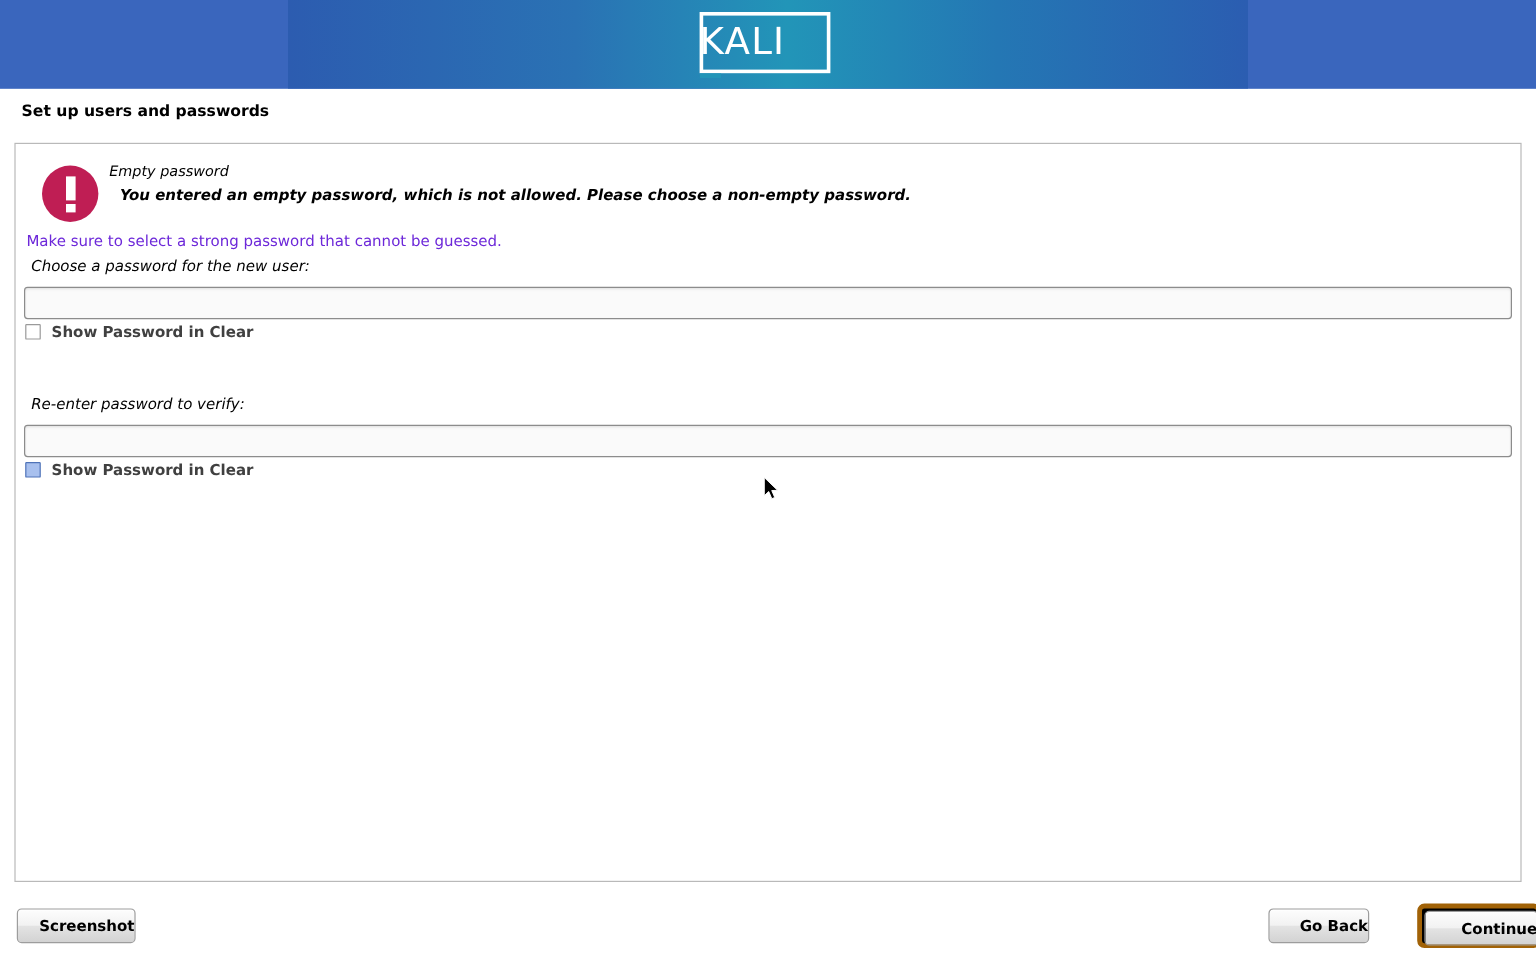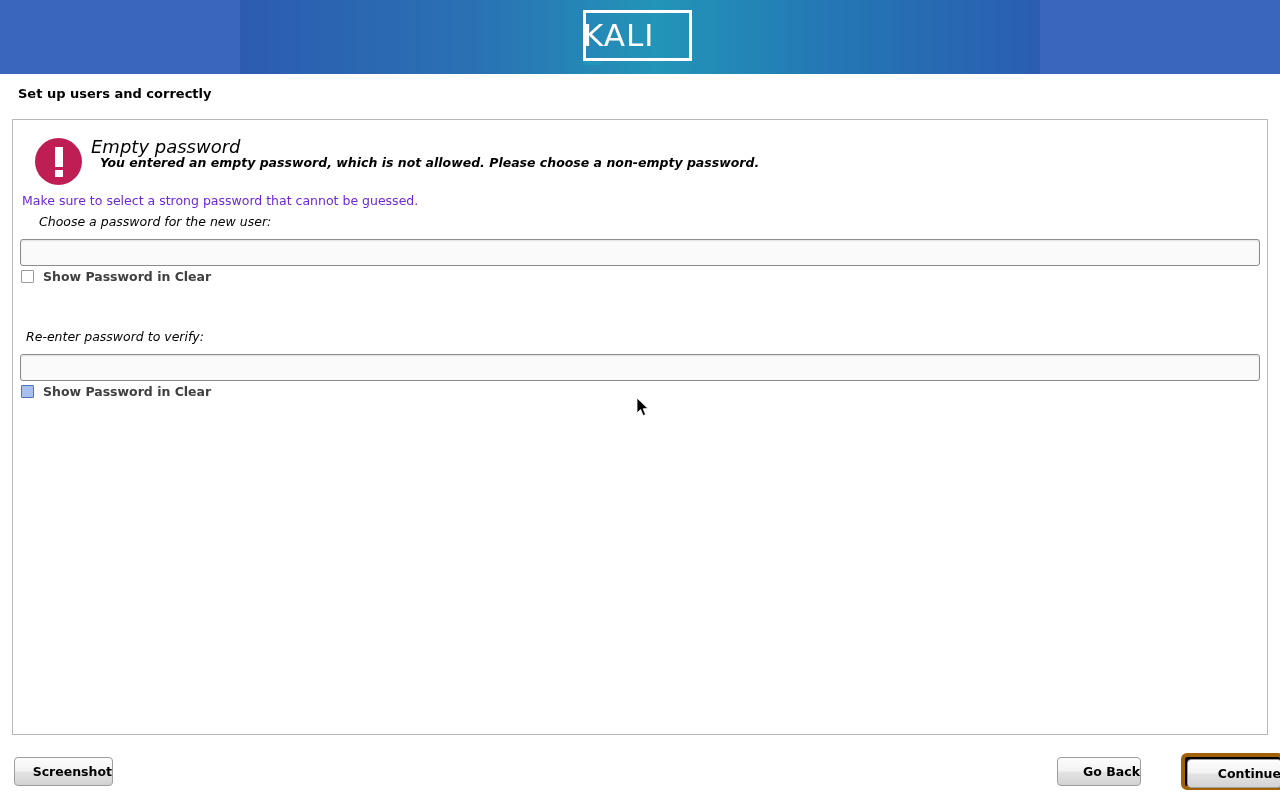--- a/index.html
+++ b/index.html
@@ -129,21 +129,21 @@
     top: 32px;
     margin-left: -4px;
     width: 8px;
     height: 7px;
     background: #ffffff;
   }
   #error-title {
     position: absolute;
     left: 69px;
     top: 7px;
-    font-size: 18px;
+    font-size: 12px;
     font-style: italic;
     color: #000000;
   }
   #error-body {
     position: absolute;
     left: 78px;
     top: 26px;
     font-size: 12.5px;
     font-weight: bold;
     color: #000000;
@@ -250,35 +250,35 @@
     <div id="banner-gradient"></div>
     <div id="kali-logo">
       <div class="frame"></div>
       <svg class="notch-mask" viewBox="0 0 18 4" preserveAspectRatio="none">
         <rect x="0" y="0" width="18" height="4" fill="#2295b8"></rect>
       </svg>
       <div class="kali-text">KALI</div>
     </div>
   </div>
 
-  <div id="page-title">Set up users and correctly</div>
+  <div id="page-title">Set up users and passwords</div>
 
   <div id="panel">
 
     <div id="error-row">
       <div id="error-icon">
         <div class="bang-bar"></div>
         <div class="bang-dot"></div>
       </div>
       <div id="error-title">Empty password</div>
       <div id="error-body">You entered an empty password, which is not allowed. Please choose a non-empty password.</div>
     </div>
 
     <div class="section-heading" style="left:9px; top:73px;">Make sure to select a strong password that cannot be guessed.</div>
-    <div class="field-label" style="left:26px; top:94px;">Choose a password for the new user:</div>
+    <div class="field-label" style="left:13px; top:94px;">Choose a password for the new user:</div>
     <input class="text-input" type="password" style="left: 7px; top: 119px; width: 1240px;" placeholder="">
     <div class="check-row" style="left:8px; top:149px;">
       <div class="checkbox"></div>
       <div class="check-label">Show Password in Clear</div>
     </div>
 
     <div class="field-label" style="left:13px; top:209px;">Re-enter password to verify:</div>
     <input class="text-input" type="password" style="left: 7px; top: 234px; width: 1240px;" placeholder="">
     <div class="check-row" style="left:8px; top:264px;">
       <div class="checkbox focused"></div>

